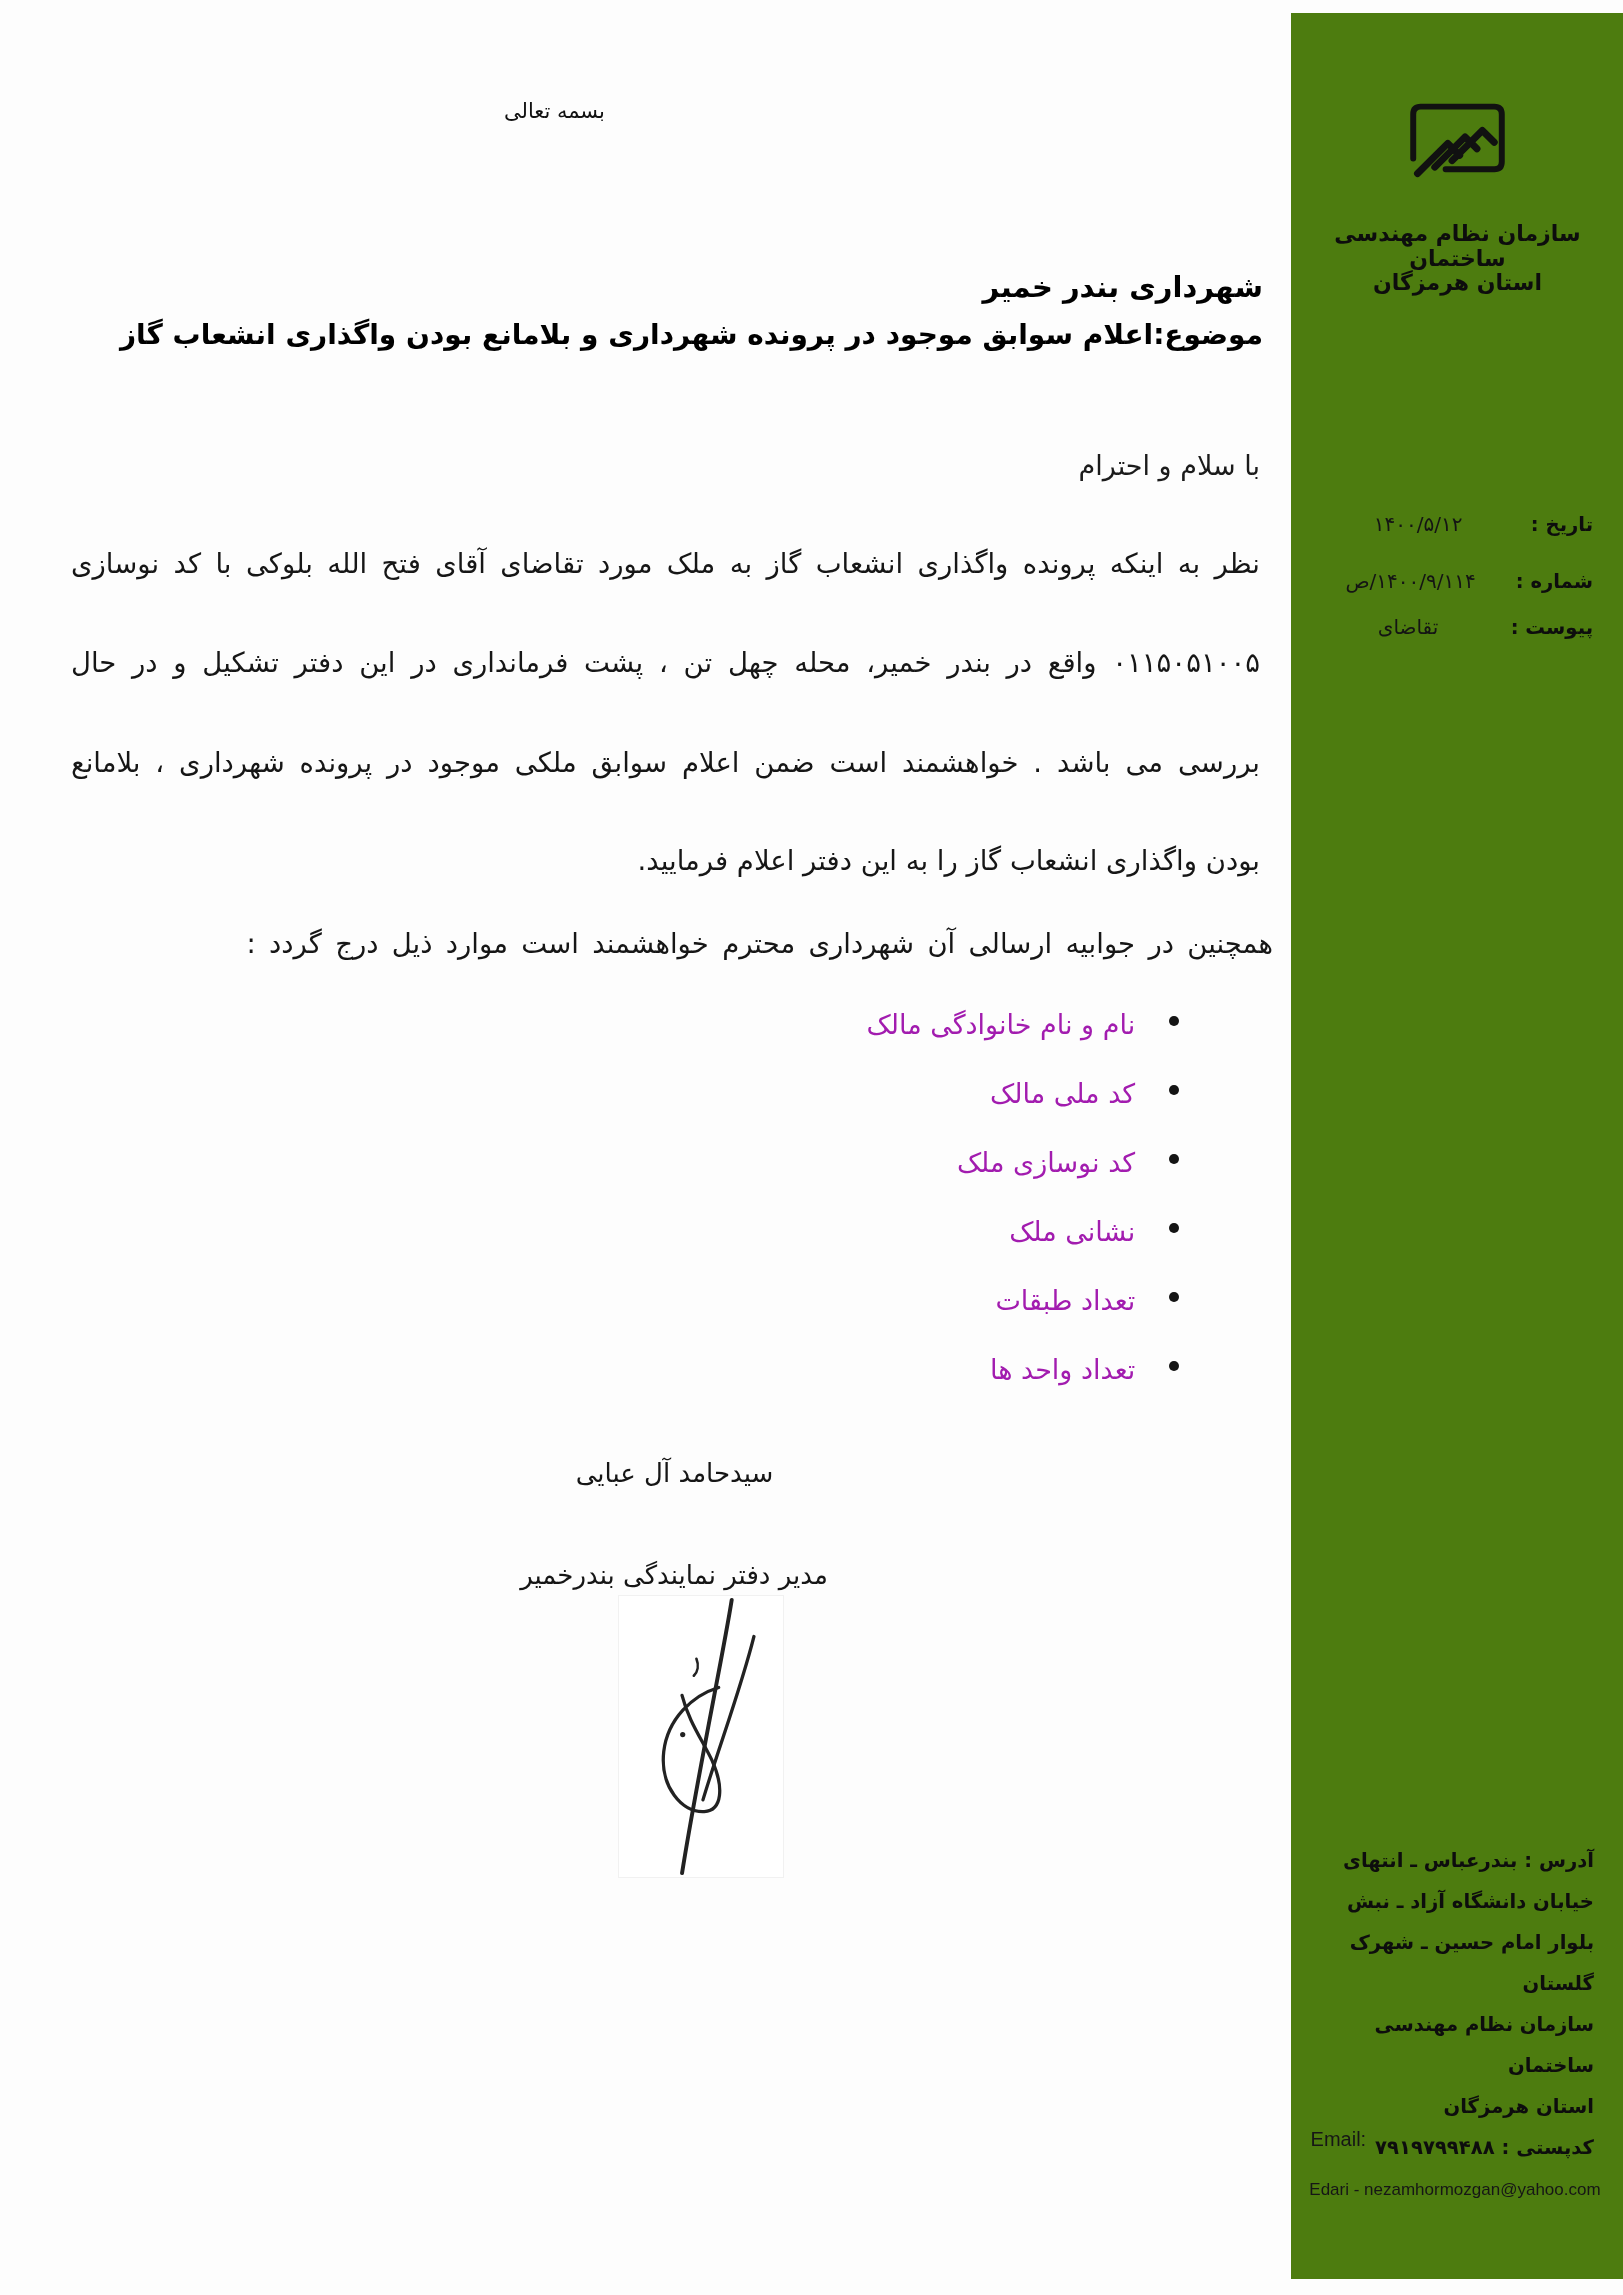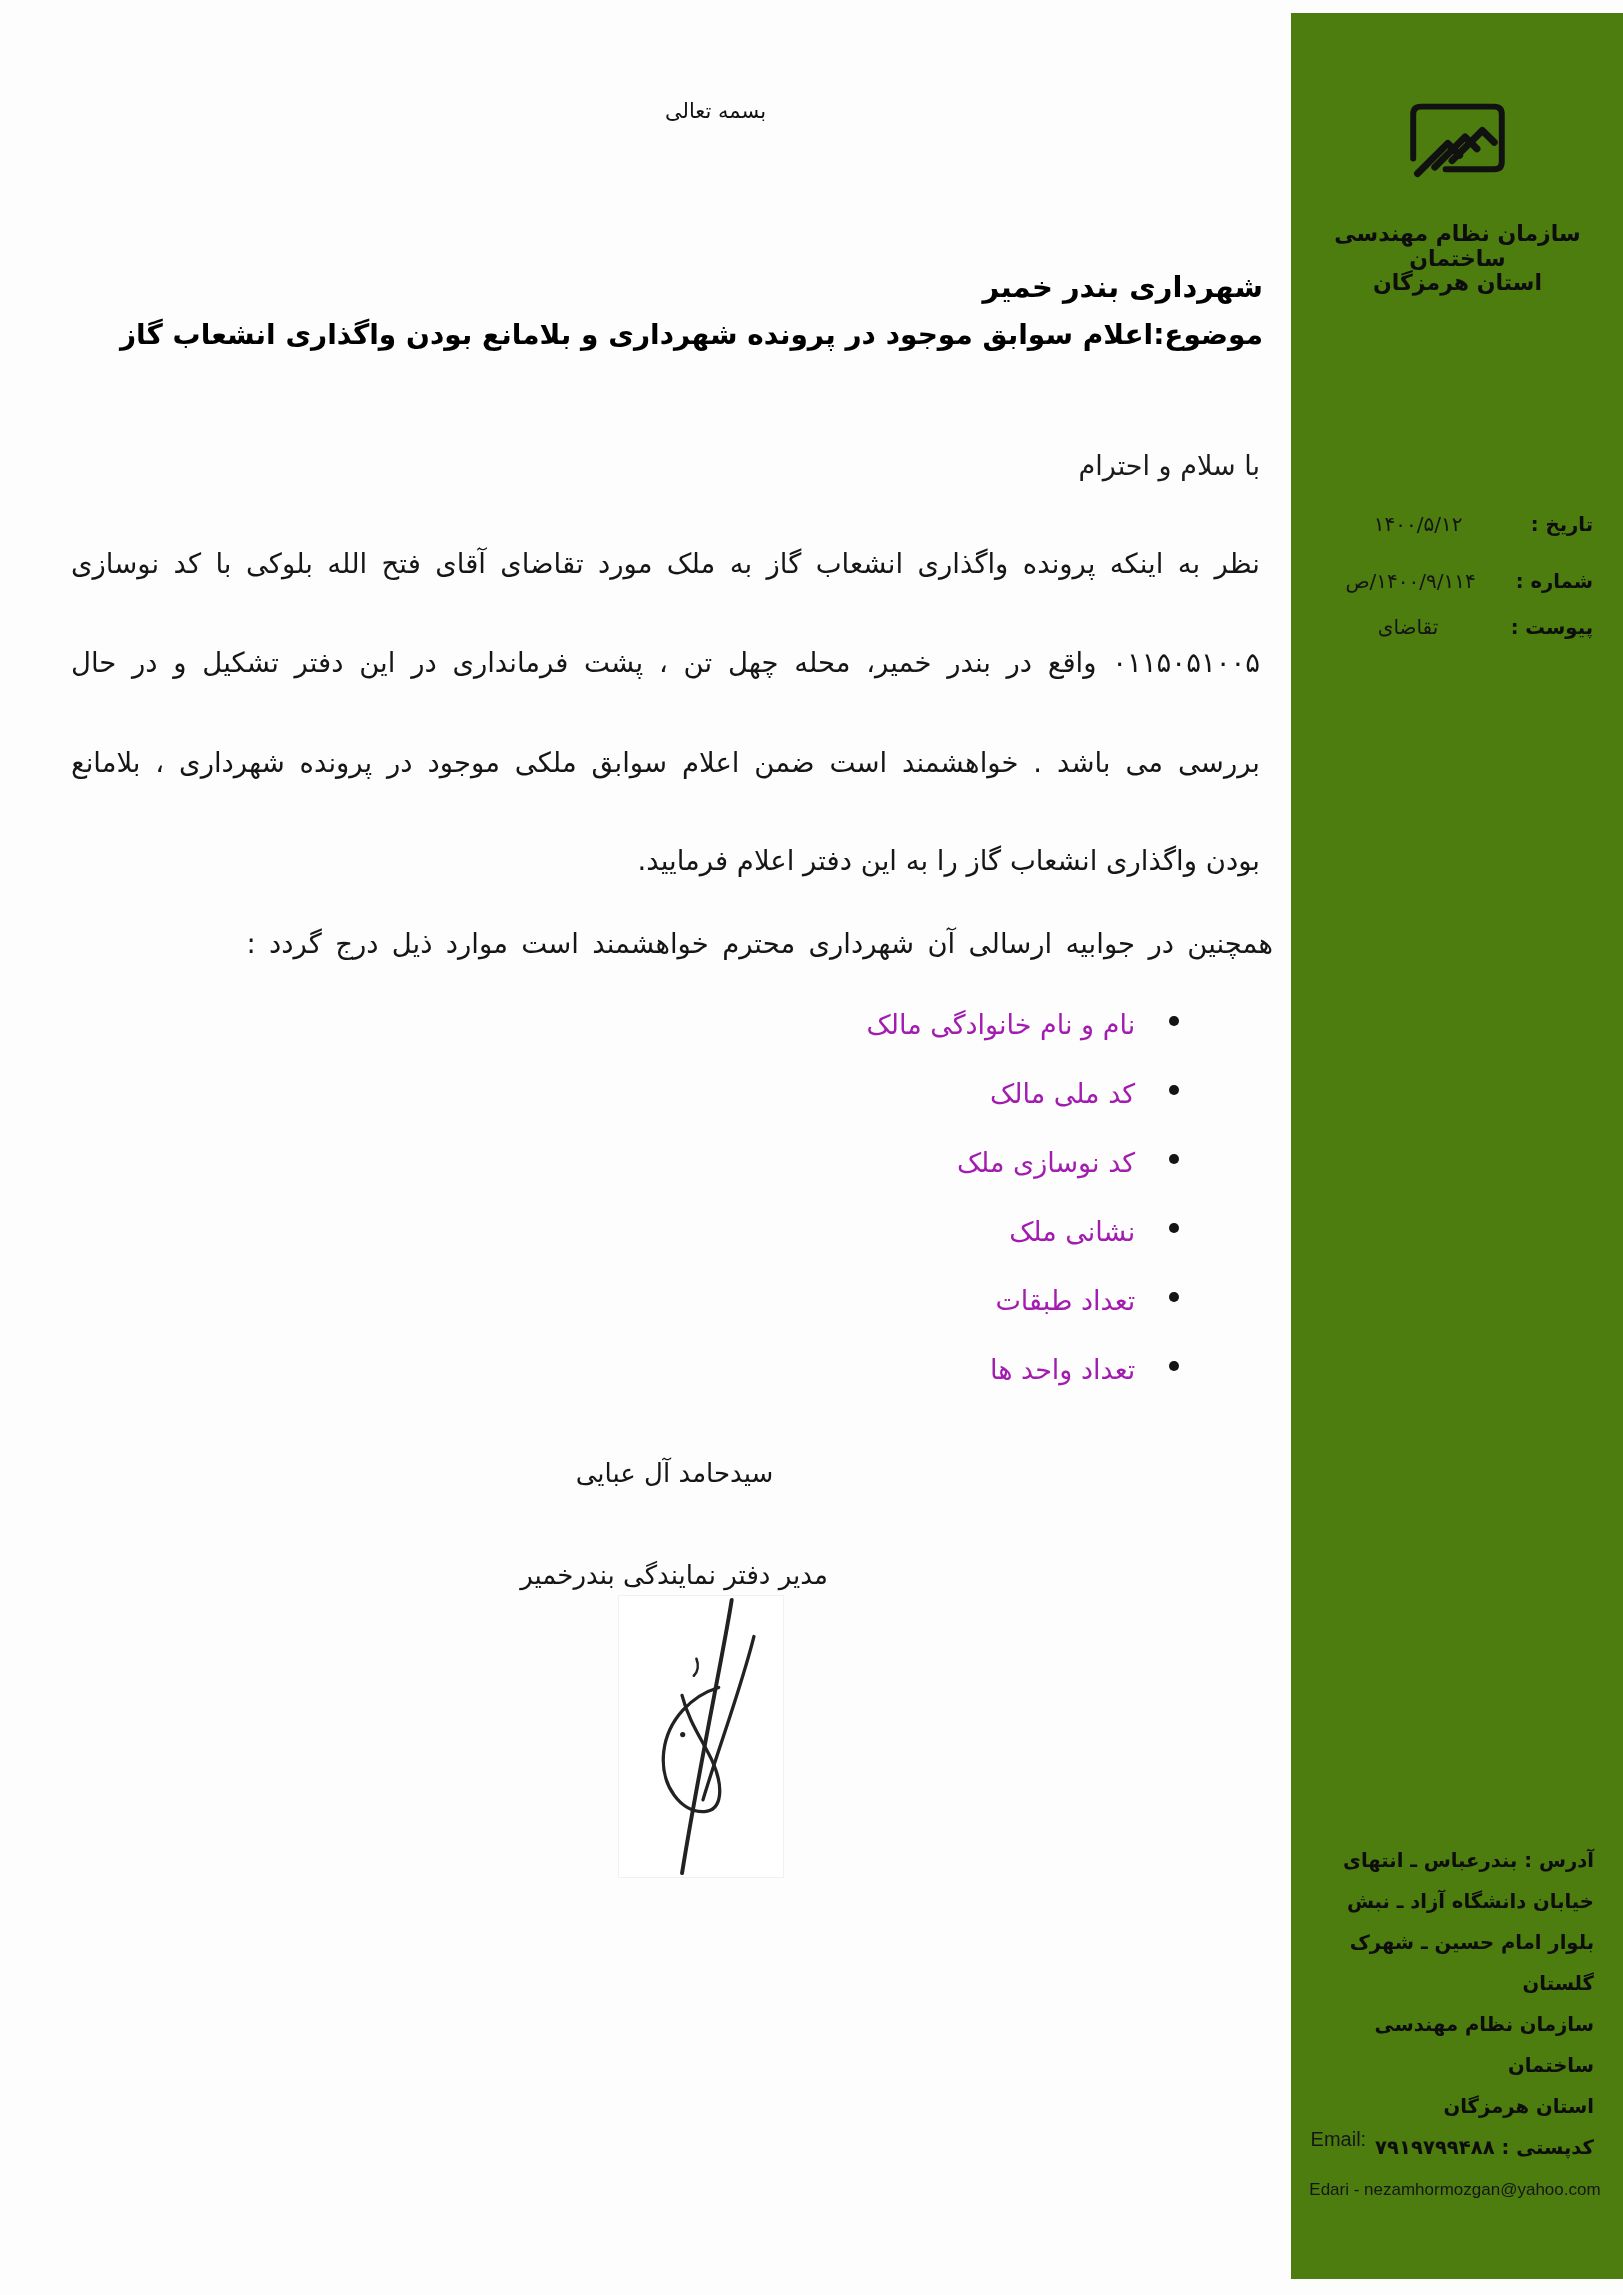--- a/index.html
+++ b/index.html
@@ -2,21 +2,21 @@
 <html lang="fa" style="font-size:10.5px"><head>
 <meta charset="utf-8">
 <style>
   html,body{margin:0;padding:0;}
   body{width:1623px;height:2295px;position:relative;background:#ffffff;
        font-family:"DejaVu Sans",sans-serif;}
   .page{position:absolute;inset:0;width:1623px;height:2295px;background:#fdfdfd;color:#1b1b1b;overflow:hidden;}
 
   
   .fa{direction:rtl;unicode-bidi:plaintext;}
-  .besmele{position:absolute;top:99px;left:504px;width:262px;text-align:right;
+  .besmele{position:absolute;top:99px;left:504px;width:262px;text-align:left;
            font-size:21px;color:#111;}
   .recipient{position:absolute;top:270px;right:360px;left:71px;
              font-size:29px;font-weight:bold;color:#000;}
   .subject{position:absolute;top:318px;right:360px;left:64px;text-align:right;
            font-size:28px;font-weight:bold;color:#000;}
   .salutation{position:absolute;top:450px;right:363px;left:71px;text-align:right;font-size:27px;}
   .bodyline{position:absolute;right:363px;left:71px;font-size:27.5px;direction:rtl;
             text-align:justify;text-align-last:justify;white-space:nowrap0;color:#161616;}
   .l1{top:547px;} .l2{top:646px;} .l3{top:746px;}
   .lastline{position:absolute;right:363px;left:71px;font-size:27.5px;direction:rtl;

